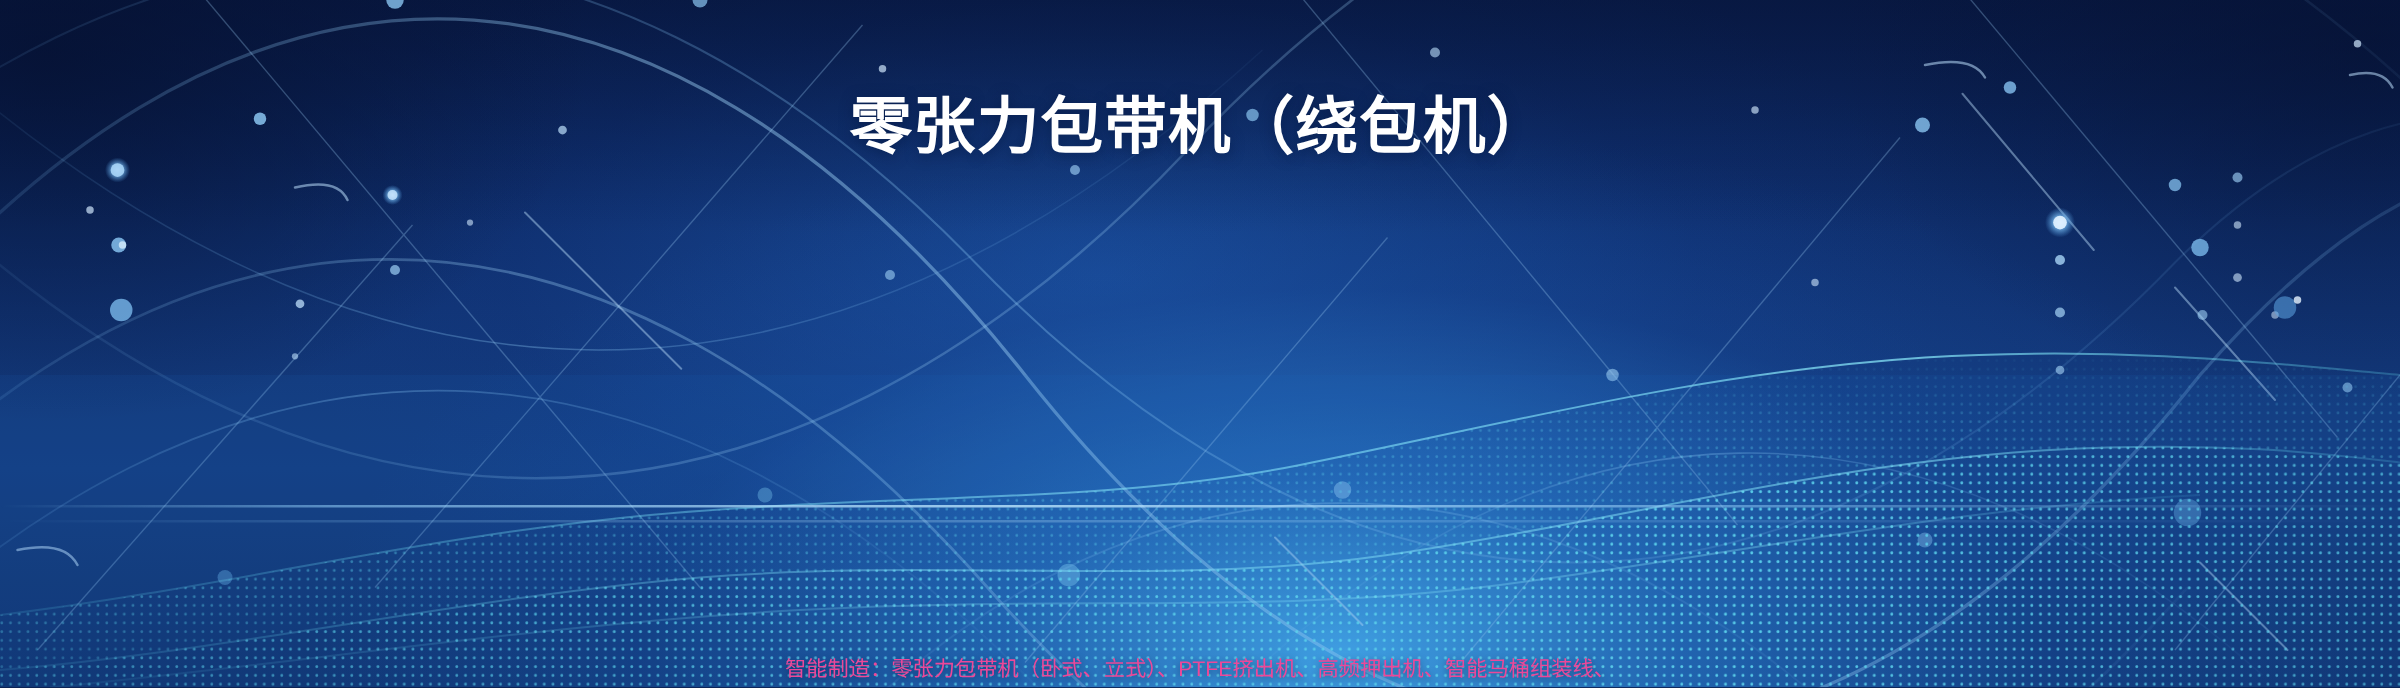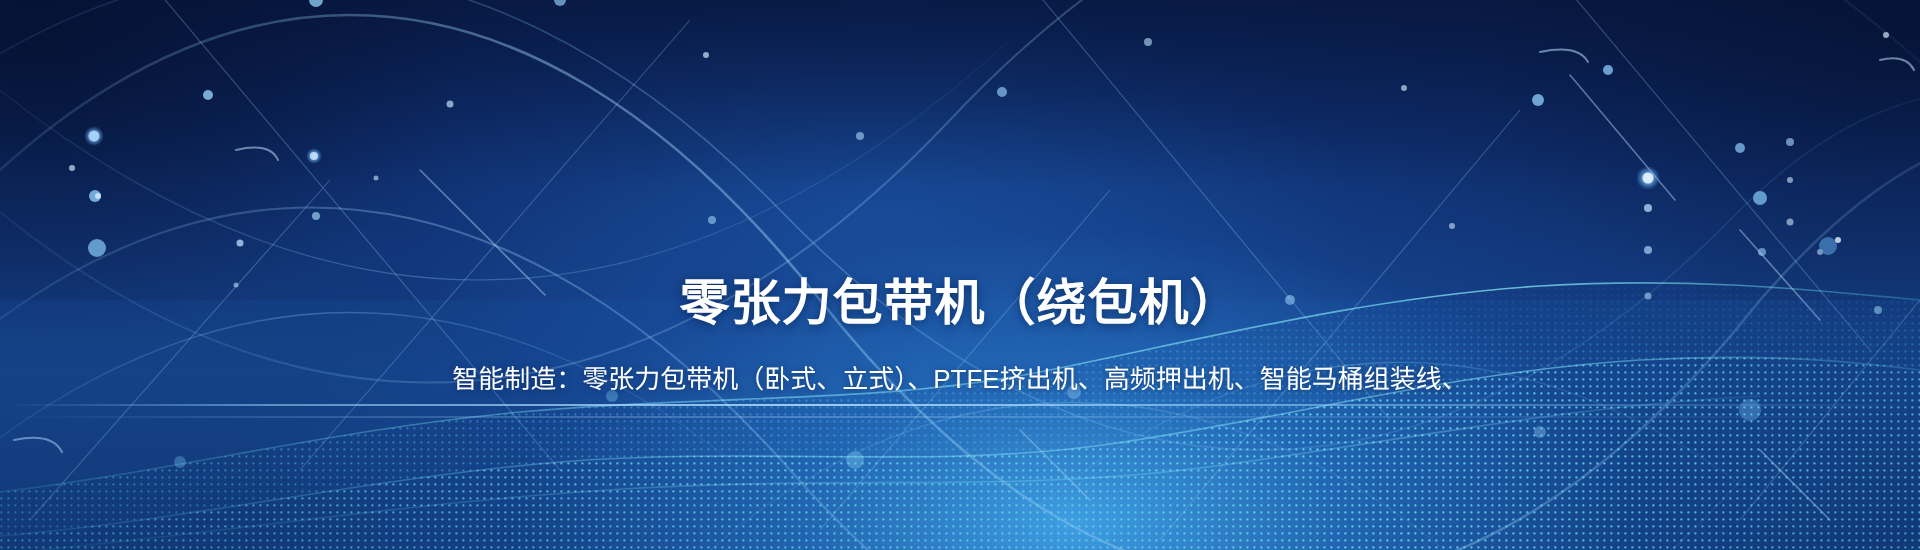--- a/index.html
+++ b/index.html
@@ -74,41 +74,41 @@
   }
 
   
   .content {
     position: absolute;
     inset: 0;
     z-index: 10;
     display: flex;
     flex-direction: column;
     align-items: center;
-    justify-content: center;
-    padding-top: 120px;
+    justify-content: space-between;
+    padding-top: 68px;
     box-sizing: border-box;
     border-radius: 11px;
   }
   .headline {
     color: #ffffff;
     font-size: 50px;
     font-weight: 700;
     letter-spacing: 1px;
     line-height: 1.32;
     text-align: center;
     white-space: nowrap;
     text-shadow: 0 2px 10px rgba(4,22,62,0.55);
   }
   .headline.line2 {
     letter-spacing: 0px;
   }
   .subtitle {
-    color: #ffffff;
-    font-size: 26px;
+    color: #ec4899;
+    font-size: 17px;
     font-weight: 400;
     line-height: 1.62;
     text-align: center;
     white-space: nowrap;
     text-shadow: 0 1px 6px rgba(4,22,62,0.5);
   }
   .sub-wrap { margin-top: 22px; }
 </style>
 </head>
 <body>

